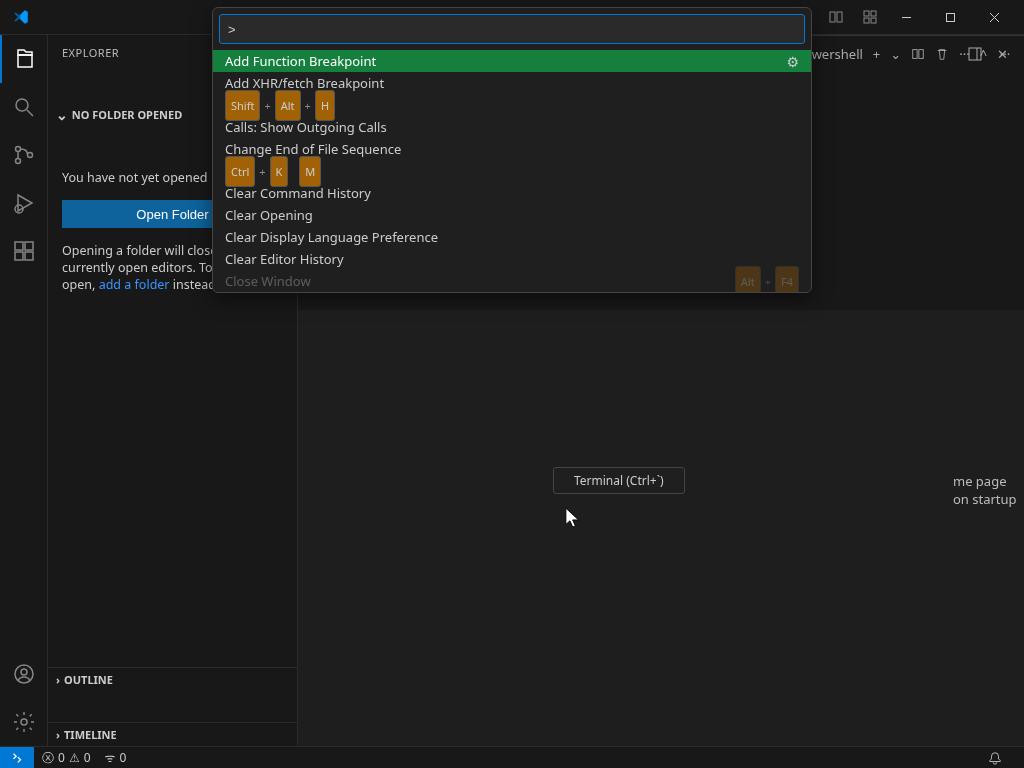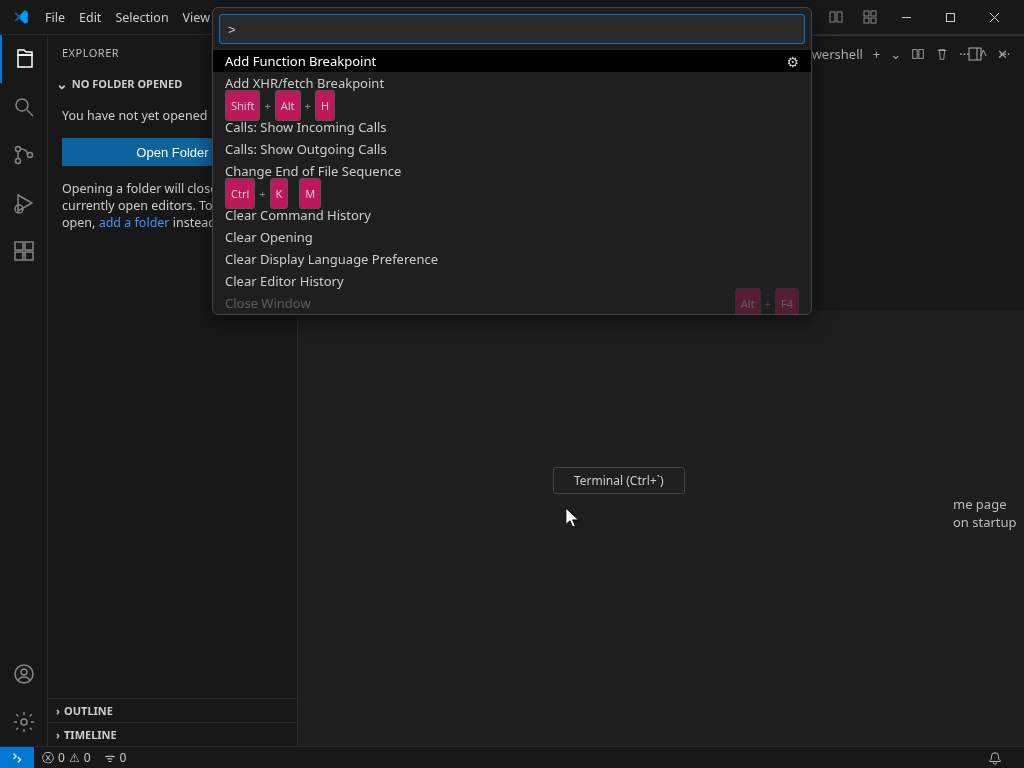--- a/index.html
+++ b/index.html
@@ -45,21 +45,21 @@
   border-right: 1px solid #2b2b2b;
 }
 .ab-item { width: 48px; height: 48px; display:flex; align-items:center; justify-content:center; color:#858585; cursor:pointer;}
 .ab-item.active { color:#fff; border-left: 2px solid #0078d4; }
 .ab-spacer { flex:1; }
 
 .sidebar {
   width: 250px;
   background: #181818;
   border-right: 1px solid #2b2b2b;
-  display:flex; flex-direction:column;
+  display:flex; flex-direction:column;gap:31px;
 }
 .sidebar-header { padding: 10px 14px; font-size:11px; letter-spacing:.5px; color:#bbb;}
 .section-hdr { padding:4px 8px; font-size:11px; font-weight:700; display:flex; align-items:center; gap:4px; cursor:pointer;}
 .section-hdr .chev { font-size:14px; }
 .sidebar-body { padding: 10px 14px 14px 14px; font-size:12.5px; color:#ccc;}
 .open-folder-btn {
   margin: 14px 0;
   width:100%;
   background:#0e639c;
   color:#fff;
@@ -86,21 +86,21 @@
   position:absolute; top:8px; right:8px; display:flex; gap:8px; color:#aaa;
 }
 .ed-ico { width:22px; height:22px; display:flex; align-items:center; justify-content:center; cursor:pointer;}
 .welcome-links {
   position:absolute; left:370px; top: 200px; font-size:13.5px;
 }
 .welcome-links .wl { display:flex; align-items:center; gap:8px; margin-bottom:12px; }
 .welcome-links .wl .plk { color:#3794ff; cursor:pointer;}
 .welcome-links .wl .plkic { color:#3794ff; font-size:18px; }
 .partial-checkbox {
-  position:absolute; left: 655px; top: 460px; font-size:13px; color:#bbb;
+  position:absolute; left: 655px; top: 437px; font-size:13px; color:#bbb;
 }
 
 
 .panel {
   height: 275px;
   border-top:1px solid #333;
   background:#181818;
   display:flex; flex-direction:column;
 }
 .panel-tabs { height:36px; display:flex; align-items:center; padding:0 16px; gap:22px; font-size:11px; color:#888;}
@@ -147,48 +147,42 @@
 }
 .cmd-input-wrap{padding:6px;}
 .cmd-input{
   width:100%;height:30px;background:#2a2a2a;border:1px solid #0078d4;
   color:#ccc;padding:0 8px;font-size:13px;outline:none;border-radius:3px;
 }
 .cmd-list{max-height:280px;overflow:hidden;}
 .cmd-row{
   height:22px;padding:0 12px;display:flex;align-items:center;font-size:13px;color:#ccc;cursor:pointer;
 }
-.cmd-row.sel{background:#000000;color:#fff;}
+.cmd-row.sel{background:#15803d;color:#fff;}
 .cmd-row .lbl{flex:1;}
 .cmd-row .keys{display:flex;gap:4px;align-items:center;font-size:11px;color:#ccc;}
-.key{border:1px solid #555;border-radius:3px;padding:7px 5px;background:#be185d;}
+.key{border:1px solid #555;border-radius:3px;padding:7px 5px;background:#a16207;}
 .plus{color:#888;font-size:11px;}
 .cmd-gear{color:#ccc;font-size:14px;}
 
 
 .tooltip{
   position:absolute;z-index:60;background:#1f1f1f;border:1px solid #454545;
   color:#ccc;font-size:12px;padding:4px 20px;border-radius:3px;
 }
 .mouse-cursor{position:absolute;z-index:61;width:18px;height:24px;}
 </style>
 </head>
 <body>
 
 <div class="title-bar">
   <svg class="vscode-icon" viewBox="0 0 24 24">
       <path fill="#0098ff" d="M17 3l-9 9 9 9 4-2V5z"></path>
       <path fill="#0065a9" d="M3 7l5 5-5 5 2 1 7-6-7-6z"></path>
     </svg>
-  <div class="menu-bar" id="menu-bar">
-      <div class="menu-item">File</div>
-      <div class="menu-item">Edit</div>
-      <div class="menu-item">Selection</div>
-      <div class="menu-item">View</div>
-    </div>
   <div class="title-spacer">
     <div class="tb-icon">
         <svg width="16" height="16" viewBox="0 0 16 16" fill="none" stroke="currentColor">
           <rect x="2" y="3" width="12" height="10" stroke-width="1"></rect>
           <line x1="2" y1="6" x2="14" y2="6"></line>
         </svg>
       </div>
     <div class="tb-icon">
         <svg width="16" height="16" viewBox="0 0 16 16" fill="none" stroke="currentColor">
           <rect x="2" y="3" width="5" height="10"></rect>
@@ -398,23 +392,20 @@
         <div class="cmd-row">
           <span class="keys">
             <span class="key">Shift</span>
             <span class="plus">+</span>
             <span class="key">Alt</span>
             <span class="plus">+</span>
             <span class="key">H</span>
           </span>
         </div>
         <div class="cmd-row">
-          <span class="lbl">Calls: Show Incoming Calls</span>
-        </div>
-        <div class="cmd-row">
           <span class="lbl">Calls: Show Outgoing Calls</span>
         </div>
         <div class="cmd-row">
           <span class="lbl">Change End of File Sequence</span>
         </div>
         <div class="cmd-row">
           <span class="keys">
             <span class="key">Ctrl</span>
             <span class="plus">+</span>
             <span class="key">K</span>

